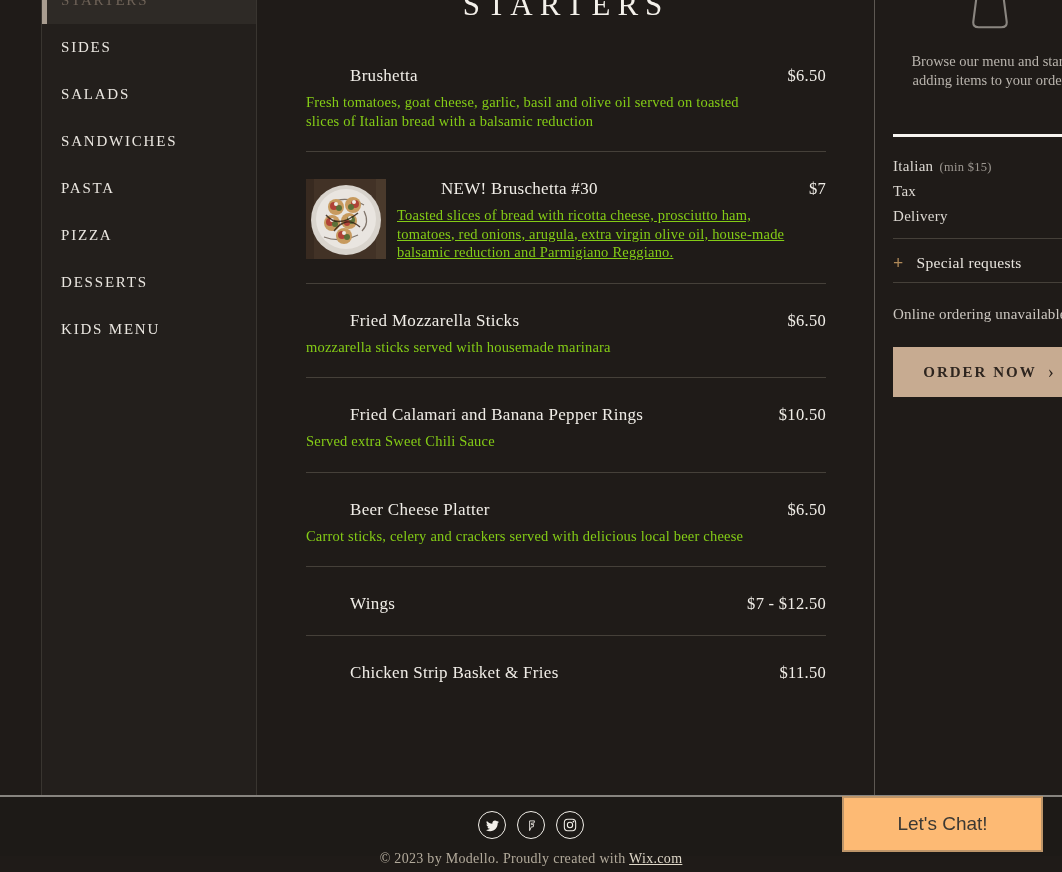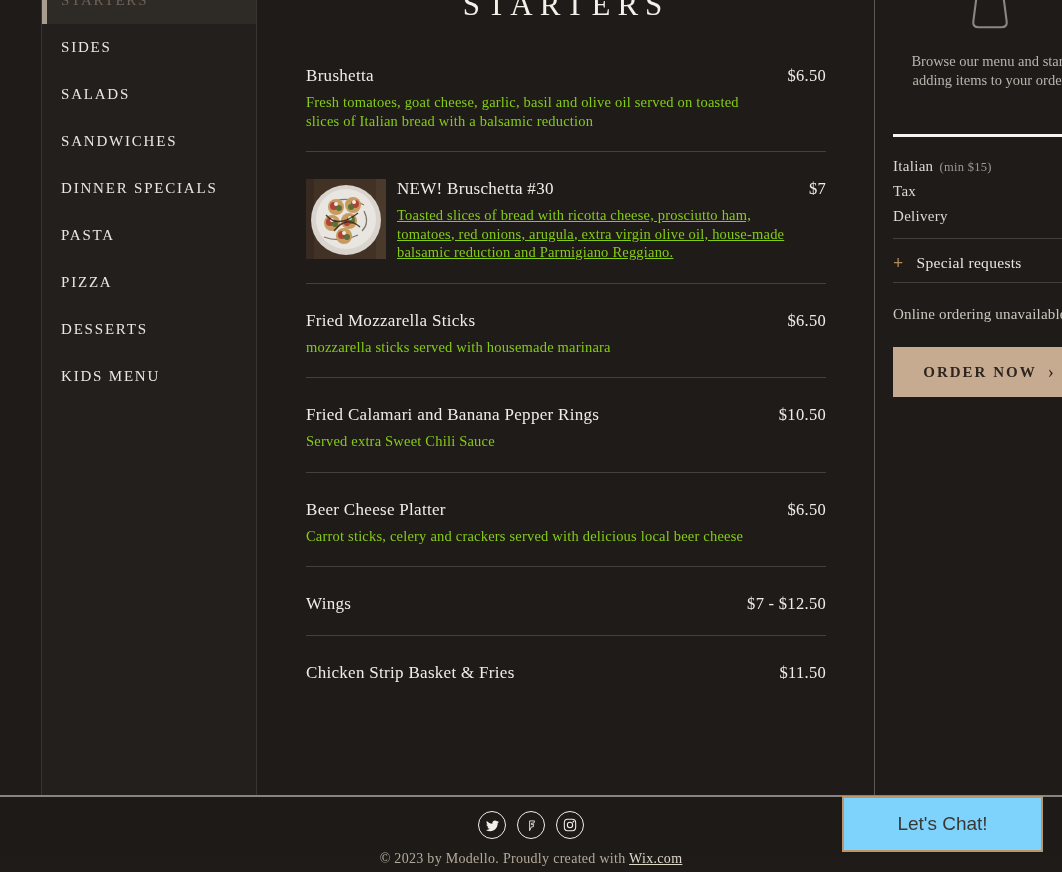--- a/index.html
+++ b/index.html
@@ -31,21 +31,21 @@
   .section-title {
     margin:-13px 0 0; text-align:center; font-weight:normal;
     font-size:31px; letter-spacing:7px; color:#f3f0ea;
   }
   .menu-list { margin:14px 48px 0; }
   .menu-item { padding:27px 0 21px; border-bottom:1px solid #454039; }
   .menu-item:first-child { padding-top:29px; }
   .menu-item:last-child { border-bottom:none; }
   .mi-head {
     display:flex; justify-content:space-between; align-items:center;
-    font-size:17px; color:#f0ede7; letter-spacing:0.3px;
+    font-size:17px; color:#f0ede7; letter-spacing:0.3px;margin-left:44px;
   }
   .mi-price { margin-left:20px; white-space:nowrap; font-size:16.5px; }
   .mi-desc {
     margin:7px 0 0; font-size:14.5px; line-height:18.5px;
     color:#84cc16; max-width:460px; letter-spacing:0.2px;
   }
   .menu-item.with-photo { display:flex; }
   .mi-photo { width:80px; height:80px; margin-right:11px; flex:none; }
   .mi-photo svg { display:block; }
   .with-photo .mi-body { flex:1; min-width:0; }
@@ -99,21 +99,21 @@
   }
   .copyright {
     margin:12px 0 0; text-align:center; font-size:14px; color:#b2aa9b;
     letter-spacing:0.3px;
   }
   .copyright a { color:#ded7c8; text-decoration:underline; cursor:pointer; }
 
   
   .chat-btn {
     position:absolute; left:842px; top:796px; width:201px; height:56px;
-    background:#7dd3fc; border:2px solid #bd9569; cursor:pointer;
+    background:#fdba74; border:2px solid #bd9569; cursor:pointer;
     font-family:"Liberation Sans", sans-serif; font-size:19px; color:#3b3833;
   }
 </style>
 </head>
 <body>
 
 <div class="page">
 
   <aside class="sidebar">
     <nav class="side-nav" id="side-nav">
@@ -121,23 +121,20 @@
     <span class="side-label">STARTERS</span>
   </a>
         <a class="side-item">
     <span class="side-label">SIDES</span>
   </a>
         <a class="side-item">
     <span class="side-label">SALADS</span>
   </a>
         <a class="side-item">
     <span class="side-label">SANDWICHES</span>
-  </a>
-        <a class="side-item">
-    <span class="side-label">DINNER SPECIALS</span>
   </a>
         <a class="side-item">
     <span class="side-label">PASTA</span>
   </a>
         <a class="side-item">
     <span class="side-label">PIZZA</span>
   </a>
         <a class="side-item">
     <span class="side-label">DESSERTS</span>
   </a>

